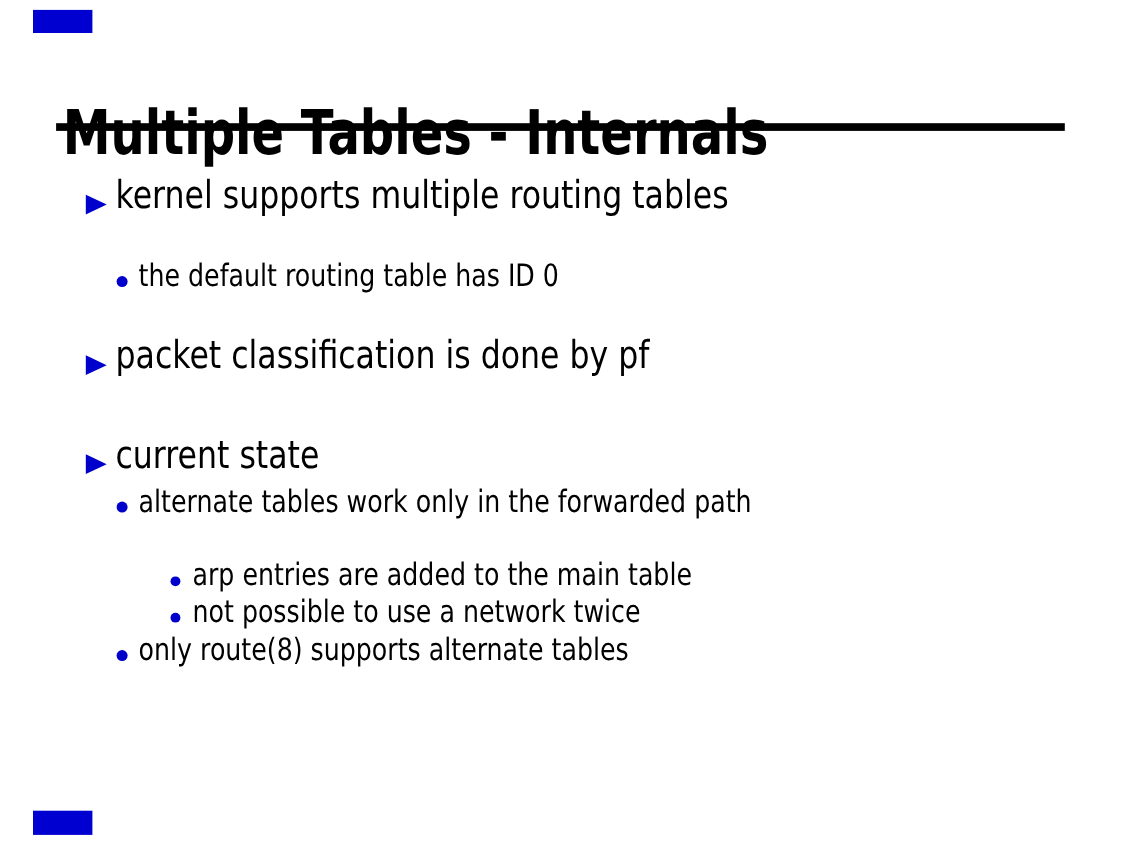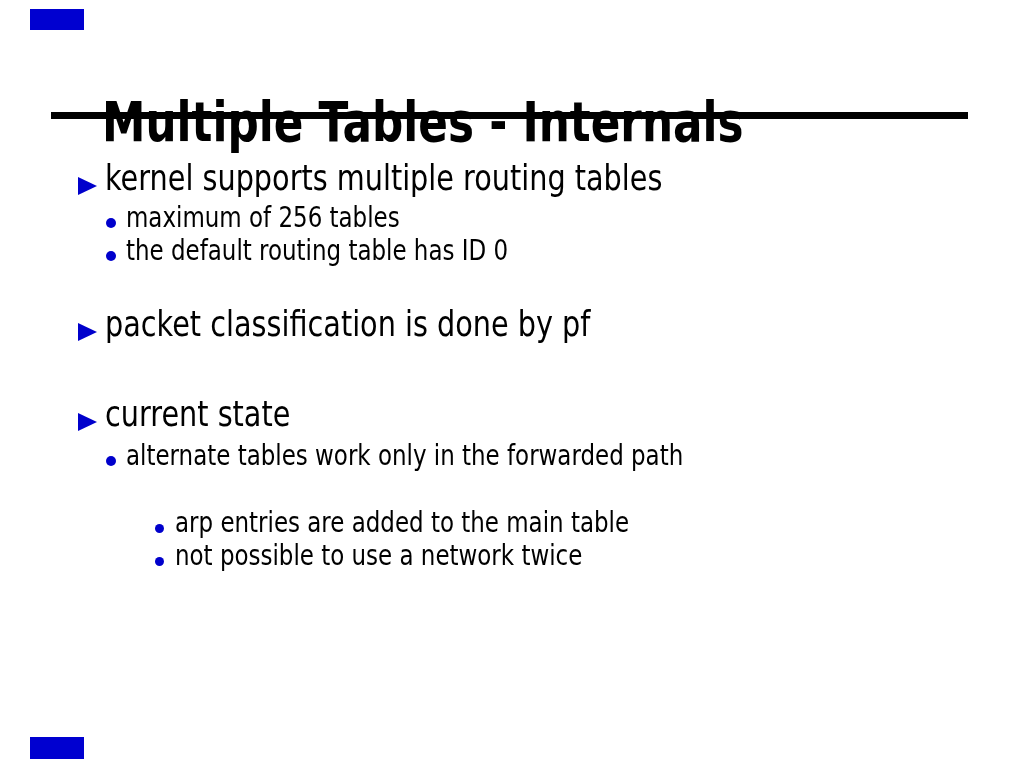--- a/index.html
+++ b/index.html
@@ -20,21 +20,20 @@
   }
   .marker.top{left:30px;top:9px;width:54px;height:21px;}
   .marker.bottom{left:30px;top:737px;width:54px;height:22px;}
 
   
   .title{
     position:absolute;
     left:57px;top:52px;
     font-size:56px;line-height:64px;
     white-space:nowrap;
-    margin-left:45px;
   }
   .title .txt{
     display:inline-block;
     transform:scaleX(0.78);
     transform-origin:0 0;
   }
   .rule{
     position:absolute;
     left:51px;top:112px;
     width:917px;height:7px;
@@ -88,24 +87,20 @@
   <div class="marker top"></div>
 
   <h1 class="title"><span class="txt">Multiple Tables - Internals</span></h1>
   <div class="rule"></div>
 
   <div class="row lvl1" style="top:158px">
     <span class="tri"></span>
     <span class="txt">kernel supports multiple routing tables</span>
   </div>
 
-  <div class="row lvl2" style="top:201px">
-    <span class="dot"></span>
-    <span class="txt">maximum of 256 tables</span>
-  </div>
 
   <div class="row lvl2" style="top:234px">
     <span class="dot"></span>
     <span class="txt">the default routing table has ID 0</span>
   </div>
 
   <div class="row lvl1" style="top:394px">
     <span class="tri"></span>
     <span class="txt">current state</span>
   </div>
@@ -124,16 +119,20 @@
   <div class="row lvl3" style="top:506px">
     <span class="dot"></span>
     <span class="txt">arp entries are added to the main table</span>
   </div>
 
   <div class="row lvl3" style="top:539px">
     <span class="dot"></span>
     <span class="txt">not possible to use a network twice</span>
   </div>
 
+  <div class="row lvl2" style="top:574px">
+    <span class="dot"></span>
+    <span class="txt">only route(8) supports alternate tables</span>
+  </div>
 
   <div class="marker bottom"></div>
 
 </div>
 
 </body></html>

